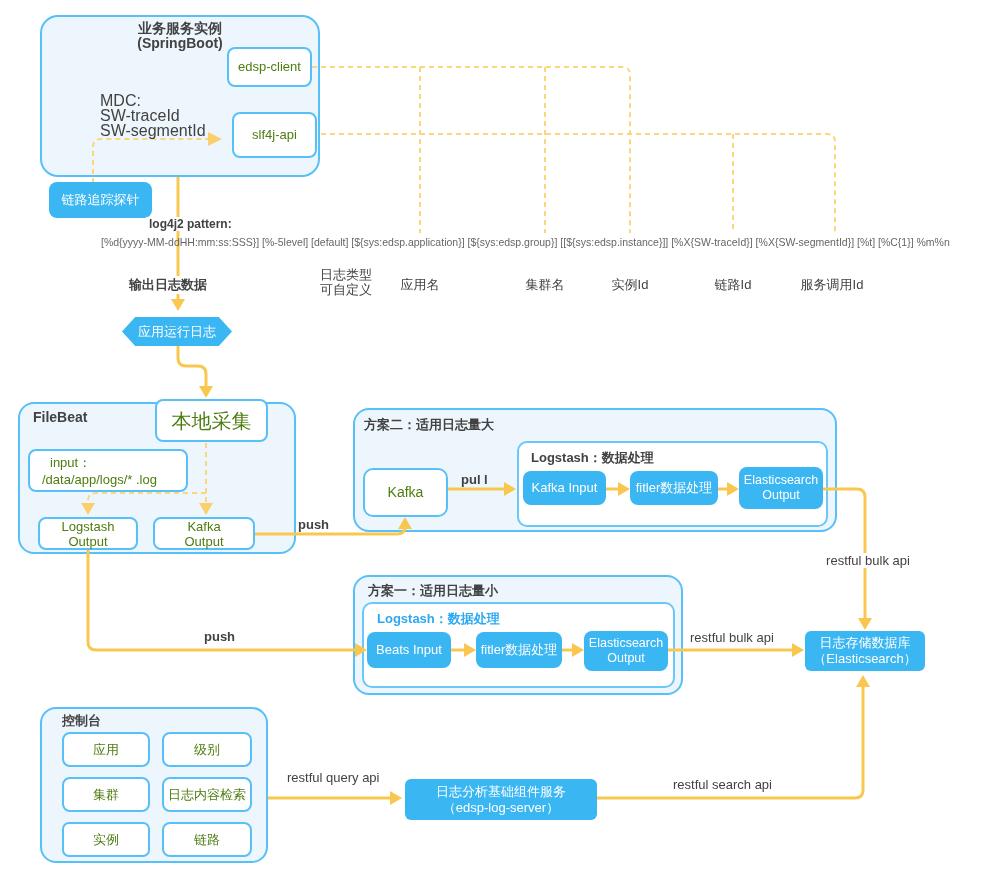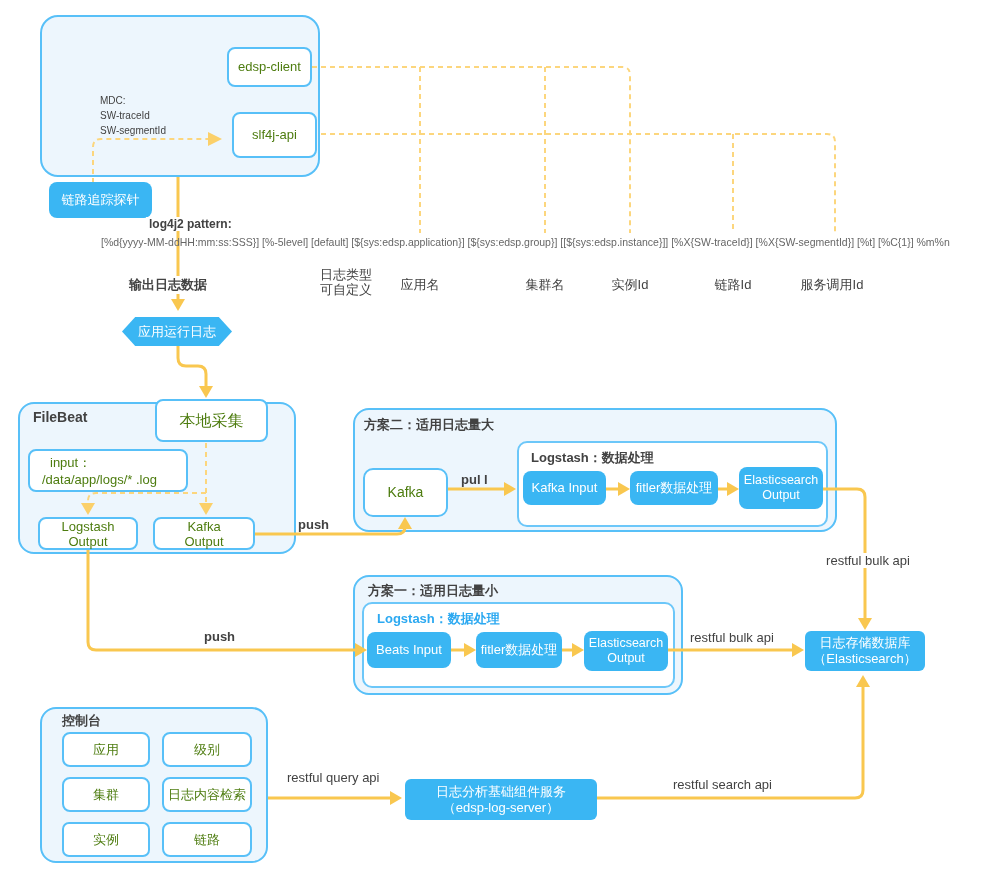--- a/index.html
+++ b/index.html
@@ -75,27 +75,31 @@
       <polygon points="856,687 870,687 863,675"></polygon>
     </g>
     <g fill="#fbd06a" stroke="none">
       <polygon points="208,132 208,146 222,139"></polygon>
       <polygon points="199,503 213,503 206,515"></polygon>
       <polygon points="81,503 95,503 88,515"></polygon>
     </g>
   </svg>
 
   <div class="panel" style="left:40px;top:15px;width:280px;height:162px;border-radius:18px;"></div>
+  <div class="abs ctr" style="left:40px;top:21px;width:280px;z-index:3;font-size:14px;line-height:15px;">
+    <div class="b">业务服务实例</div>
+    <div class="b">(SpringBoot)</div>
+  </div>
   <div class="wbox" style="left:227px;top:47px;width:85px;height:40px;">
     <span>edsp-client</span>
   </div>
   <div class="wbox" style="left:232px;top:112px;width:85px;height:46px;">
     <span>slf4j-api</span>
   </div>
-  <div class="abs" style="left:100px;top:93px;z-index:3;font-size:10px;line-height:15px;">
+  <div class="abs" style="left:100px;top:93px;z-index:3;font-size:16px;line-height:15px;">
     <div>MDC:</div>
     <div>SW-traceId</div>
     <div>SW-segmentId</div>
   </div>
 
   <div class="chip" style="left:49px;top:182px;width:103px;height:36px;border-radius:8px;">
     <span>链路追踪探针</span>
   </div>
 
   <div class="lbl sb whitebg" style="left:146px;top:217px;font-size:12px;">log4j2 pattern:</div>
@@ -111,21 +115,21 @@
   <div class="lbl ctr" style="left:608px;top:276px;width:44px;">实例Id</div>
   <div class="lbl ctr" style="left:711px;top:276px;width:44px;">链路Id</div>
   <div class="lbl ctr" style="left:800px;top:276px;width:64px;">服务调用Id</div>
 
   <div class="hex" style="left:122px;top:317px;width:110px;height:29px;">
     <span>应用运行日志</span>
   </div>
 
   <div class="panel" style="left:18px;top:402px;width:278px;height:152px;"></div>
   <div class="lbl b" style="left:33px;top:409px;font-size:14px;">FileBeat</div>
-  <div class="wbox" style="left:155px;top:399px;width:113px;height:43px;font-size:16px;">
+  <div class="wbox" style="left:155px;top:399px;width:113px;height:43px;font-size:20px;">
     <span>本地采集</span>
   </div>
   <div class="wbox" style="left:28px;top:449px;width:160px;height:43px;align-items:flex-start;padding-left:12px;line-height:17px;">
     <div style="padding-left:8px;">input：</div>
     <div>/data/app/logs/* .log</div>
   </div>
   <div class="wbox" style="left:38px;top:517px;width:100px;height:33px;line-height:15px;">
     <div>Logstash</div>
     <div>Output</div>
   </div>

